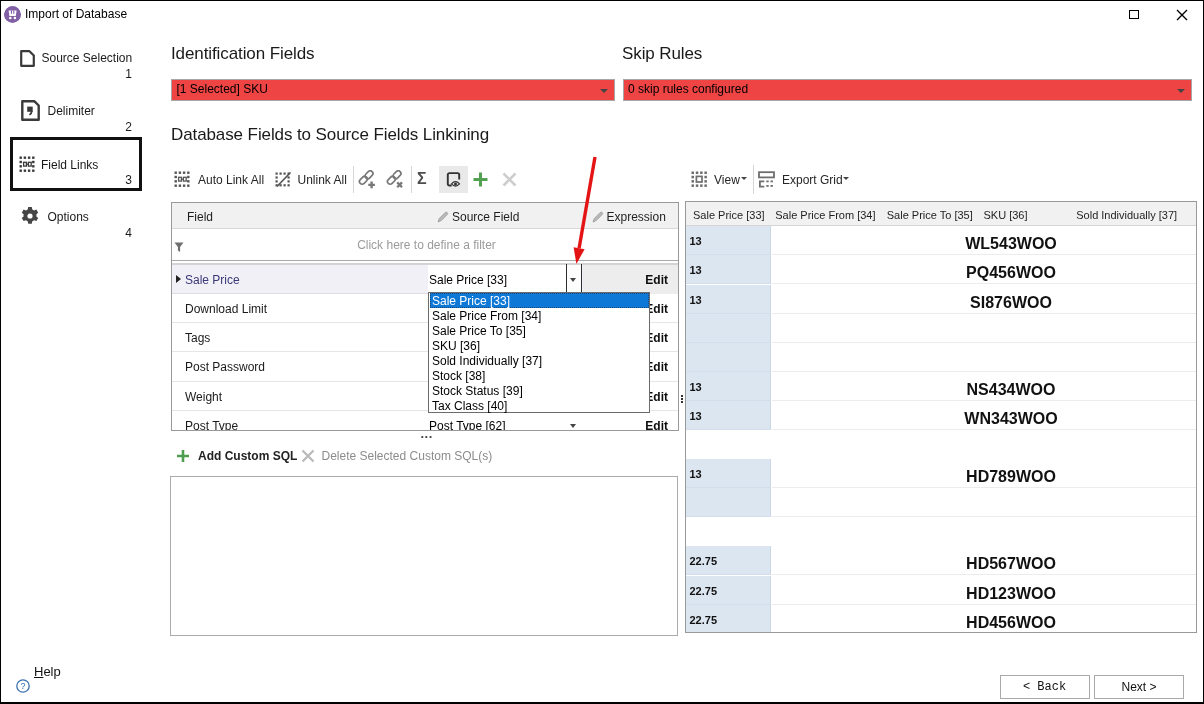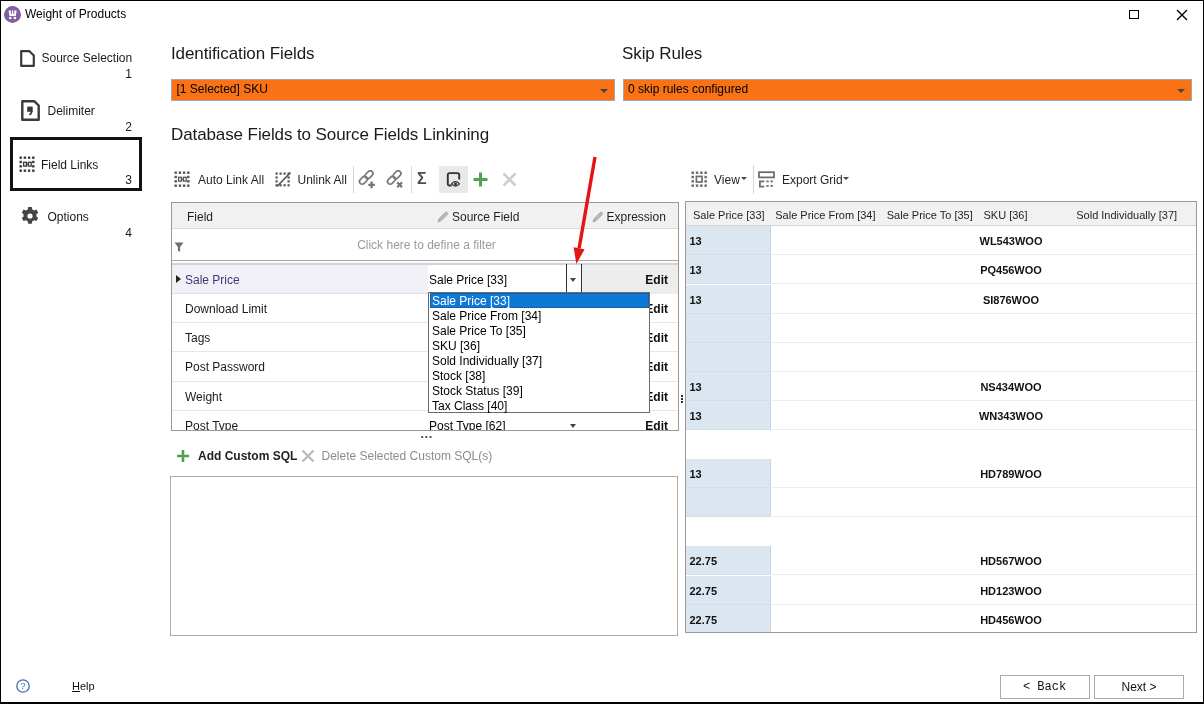--- a/index.html
+++ b/index.html
@@ -3,38 +3,38 @@
 <meta charset="utf-8">
 <style>
   * { margin:0; padding:0; box-sizing:border-box; }
   html,body { width:1204px; height:704px; }
   body { font-family:"Liberation Sans", sans-serif; background:#fff; position:relative; overflow:hidden; }
   .win { position:absolute; left:0; top:0; width:1204px; height:704px; background:#fff;
          border-top:1px solid #000; border-left:1.5px solid #000; border-right:1.5px solid #000; border-bottom:2px solid #000; }
   .abs { position:absolute; }
   .t12 { font-size:12px; color:#1a1a1a; }
   .hd  { font-size:17px; color:#1a1a1a; letter-spacing:-0.1px; }
-  .combo { position:absolute; height:22px; border:1px solid #a7a7a7; background:#f97316;text-align:right; }
+  .combo { position:absolute; height:22px; border:1px solid #a7a7a7; background:#ef4444;text-align:right; }
   .combo .tx { position:absolute; left:4.5px; top:2.5px; font-size:12px; color:#000; }
   .carr { position:absolute; width:0; height:0; border-left:4px solid transparent; border-right:4px solid transparent; border-top:4px solid #444; }
 </style>
 </head>
 <body>
 <div class="win"></div>
 
 <svg class="abs" style="left:3.5px; top:6px;" width="17" height="17" viewBox="0 0 17 17">
   <circle cx="8.5" cy="8.5" r="8.3" fill="#7f5fa0"></circle>
   <circle cx="8.5" cy="8.5" r="8.3" fill="#815fa4"></circle>
   <path d="M4.6 4.4 H12.6 L11.8 10 H5.4 Z" fill="#fff"></path>
   <rect x="6.9" y="4.4" width="1.1" height="3.4" fill="#815fa4"></rect>
   <rect x="9.2" y="4.4" width="1.1" height="3.4" fill="#815fa4"></rect>
   <circle cx="6.3" cy="12" r="1.3" fill="#fff"></circle>
   <circle cx="10.9" cy="12" r="1.3" fill="#fff"></circle>
 </svg>
-<div class="abs" style="left:25px; top:7px; font-size:12px; color:#000;">Weight of Products</div>
+<div class="abs" style="left:25px; top:7px; font-size:12px; color:#000;">Import of Database</div>
 <div class="abs" style="left:1129px; top:10px; width:10px; height:9px; border:1.2px solid #000;"></div>
 <svg class="abs" style="left:1176px; top:9px;" width="12" height="12" viewBox="0 0 12 12">
   <path d="M1 1 L11 11 M11 1 L1 11" stroke="#000" stroke-width="1.4"></path>
 </svg>
 
 <svg class="abs" style="left:20px; top:50px;" width="15" height="17" viewBox="0 0 15 17">
   <path d="M1.2 1.2 L9.5 1.2 L13.8 5.5 L13.8 15.8 L1.2 15.8 Z" fill="none" stroke="#3a3a3a" stroke-width="2.2" stroke-linejoin="round"></path>
 </svg>
 <div class="abs t12" style="left:41.5px; top:51px;">Source Selection</div>
 <div class="abs t12" style="left:110px; top:67px; width:22px; text-align:right;">1</div>
@@ -281,21 +281,21 @@
   <path d="M1.5 1.5 L12.5 12.5 M12.5 1.5 L1.5 12.5" stroke="#bbb" stroke-width="2.4"></path>
 </svg>
 <div class="abs" style="left:321.5px; top:449px; font-size:12px; color:#8c8c8c;">Delete Selected Custom SQL(s)</div>
 <div class="abs" style="left:170px; top:476px; width:508px; height:160px; border:1px solid #ababab; background:#fff;"></div>
 
 <style>
   .rgrow { position:absolute; left:0; width:511px; height:29.1px; }
   .rgrow .bc { position:absolute; left:0; top:0; width:84.5px; height:29.1px; background:#dce6f1; border-right:1px solid #c9d6e6; border-bottom:1px solid #d2deec; }
   .rgrow .ws { position:absolute; left:85.5px; top:0; width:425.5px; height:29.1px; border-bottom:1px solid #ececec; }
   .rgrow .pv { position:absolute; left:3.5px; top:9px; font-size:11px; font-weight:bold; color:#111; }
-  .rgrow .sk { position:absolute; left:235px; top:9px; width:180px; text-align:center; font-size:11px; font-weight:bold; color:#111; }
+  .rgrow .sk { position:absolute; left:235px; top:9px; width:180px; text-align:center; font-size:16px; font-weight:bold; color:#111; }
   .rghd { position:absolute; top:6.5px; font-size:11px; color:#1f1f1f; text-align:center; }
 </style>
 <div class="abs" style="left:685px; top:201px; width:512px; height:432px; border:1px solid #999; background:#fff; overflow:hidden;">
   <div class="abs" style="left:0; top:0; width:511px; height:24.3px; background:#f1f1f1; border-bottom:1px solid #d5d5d5;"></div>
   <div class="rghd" style="left:2.8px; width:80px;">Sale Price [33]</div>
   <div class="rghd" style="left:79.4px; width:120px;">Sale Price From [34]</div>
   <div class="rghd" style="left:188.8px; width:110px;">Sale Price To [35]</div>
   <div class="rghd" style="left:289.5px; width:60px;">SKU [36]</div>
   <div class="rghd" style="left:380.7px; width:120px;">Sold Individually [37]</div>
   <div class="rgrow" style="top:24.3px;">
@@ -363,15 +363,15 @@
       <div class="ws"></div>
       <div class="pv">22.75</div>
       <div class="sk">HD456WOO</div>
     </div>
 </div>
 
 <svg class="abs" style="left:16px; top:679px;" width="14" height="14" viewBox="0 0 14 14">
   <circle cx="7" cy="7" r="6.2" fill="none" stroke="#3a6fae" stroke-width="1.3"></circle>
   <text x="7" y="10.2" text-anchor="middle" font-family="Liberation Sans" font-size="9" fill="#3a6fae">?</text>
 </svg>
-<div class="abs" style="left:34px; top:680px; font-size:11px; color:#111;margin-left:38px;"><span style="text-decoration:underline;">H</span>elp</div>
+<div class="abs" style="left:34px; top:664px; font-size:13px; color:#111;"><span style="text-decoration:underline;">H</span>elp</div>
 <div class="abs" style="left:999.5px; top:674.5px; width:90px; height:24px; border:1px solid #a9a9a9; background:#fff; text-align:center; font-size:12px; color:#111; line-height:22px;font-family:Liberation Mono, monospace;">&lt; Back</div>
 <div class="abs" style="left:1094px; top:674.5px; width:90px; height:24px; border:1px solid #a9a9a9; background:#fff; text-align:center; font-size:12px; color:#111; line-height:22px;">Next &gt;</div>
 
 </body></html>

